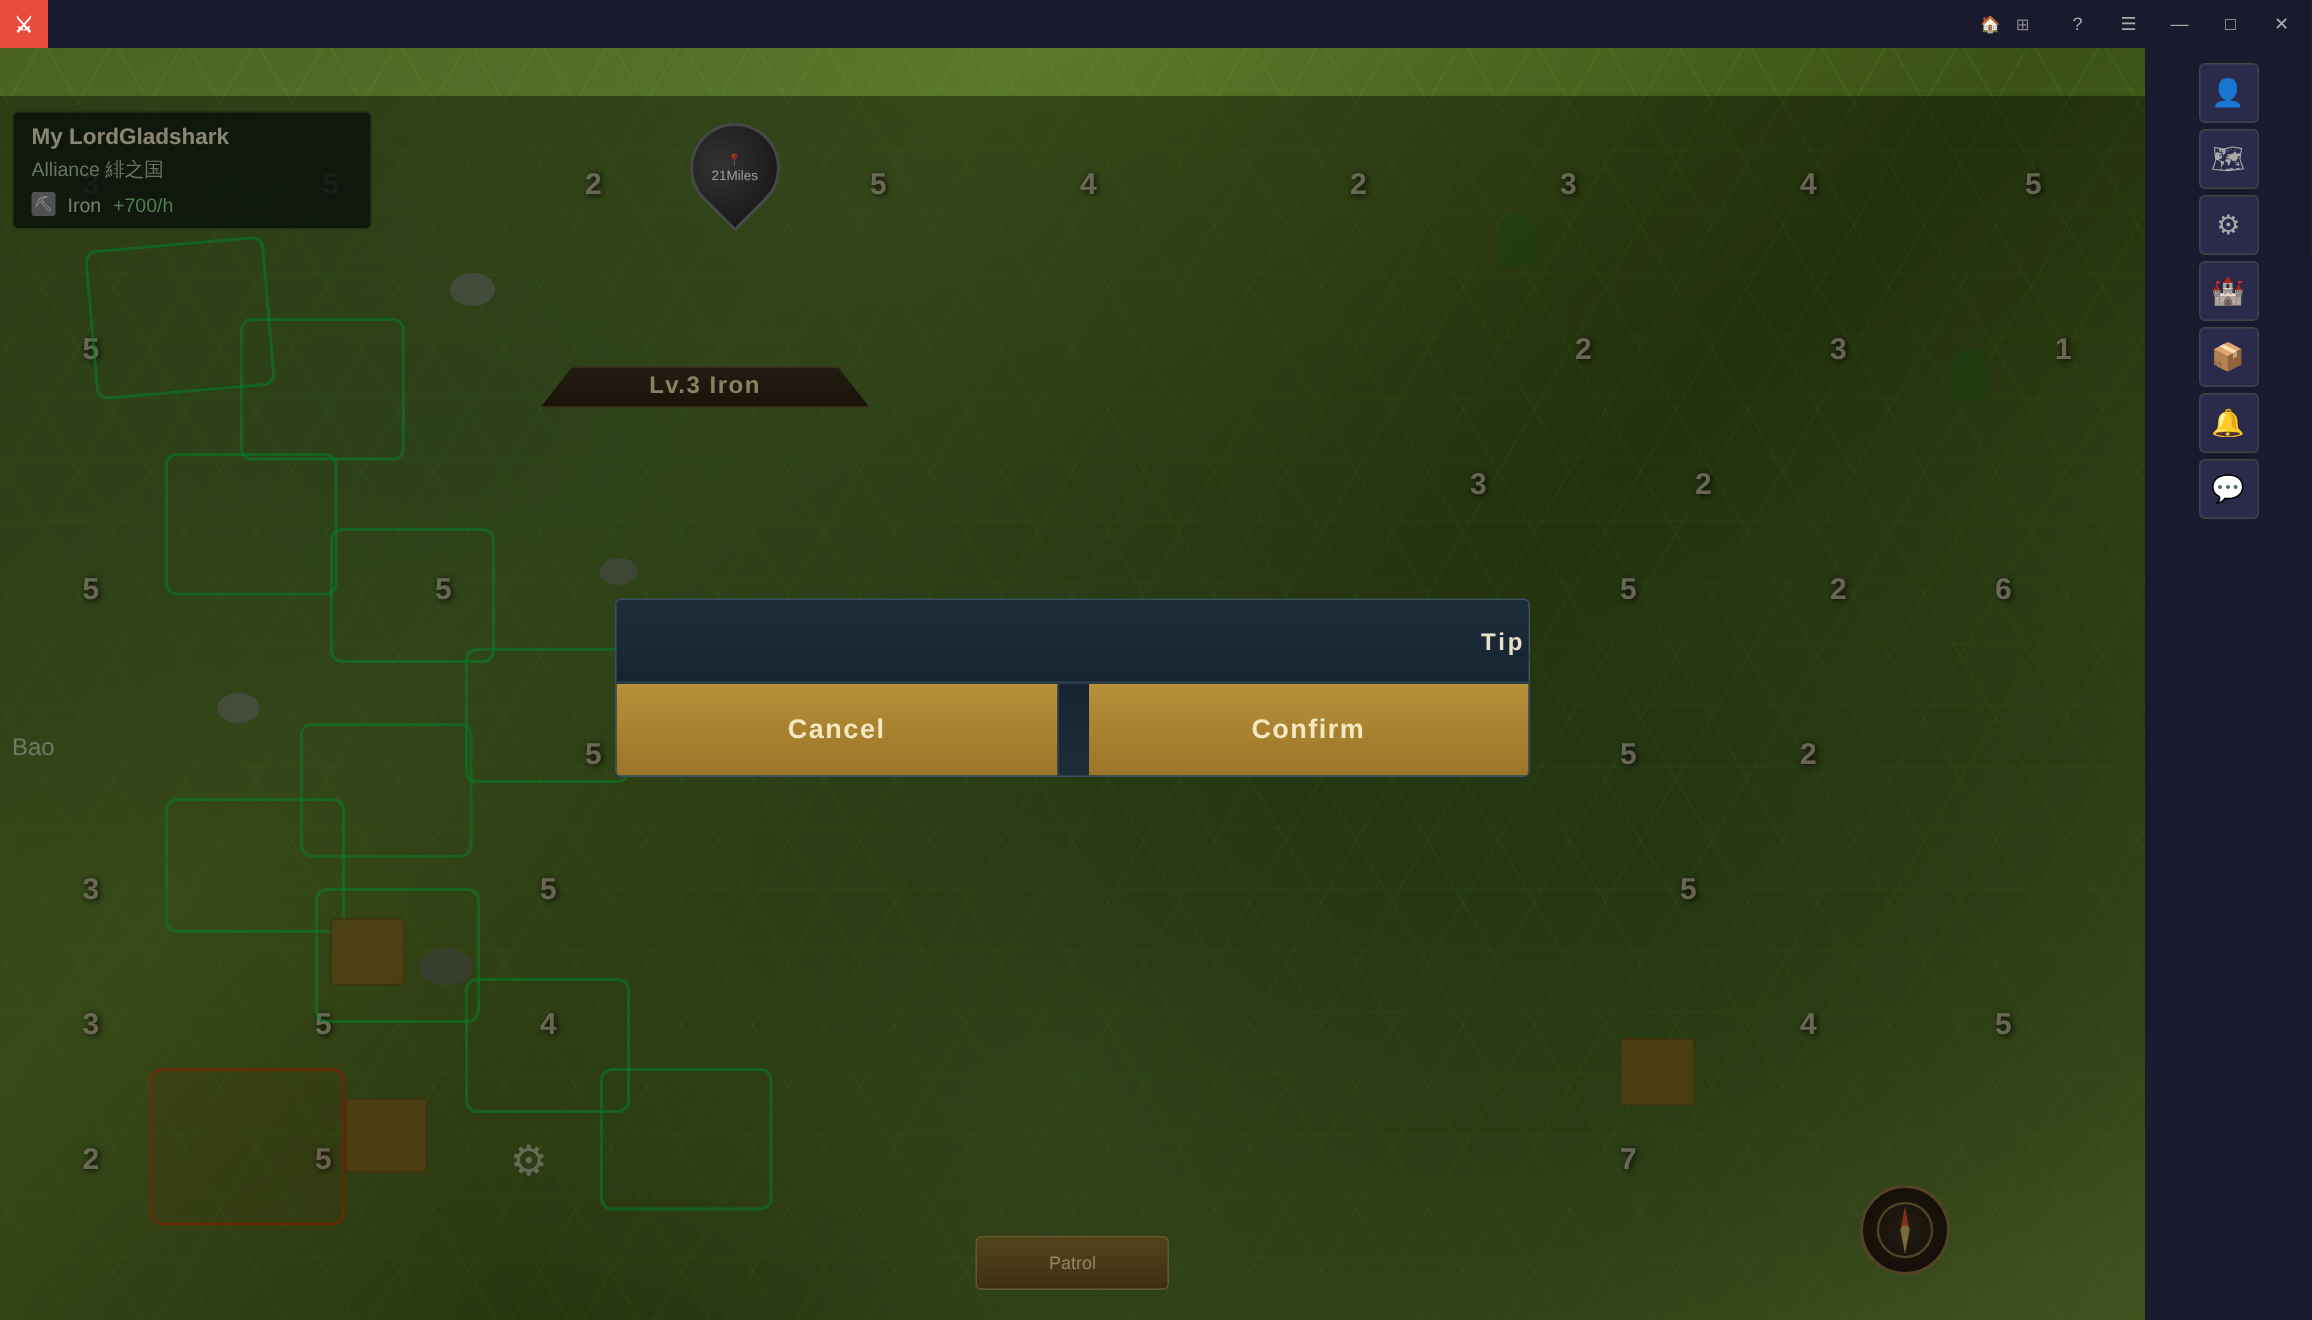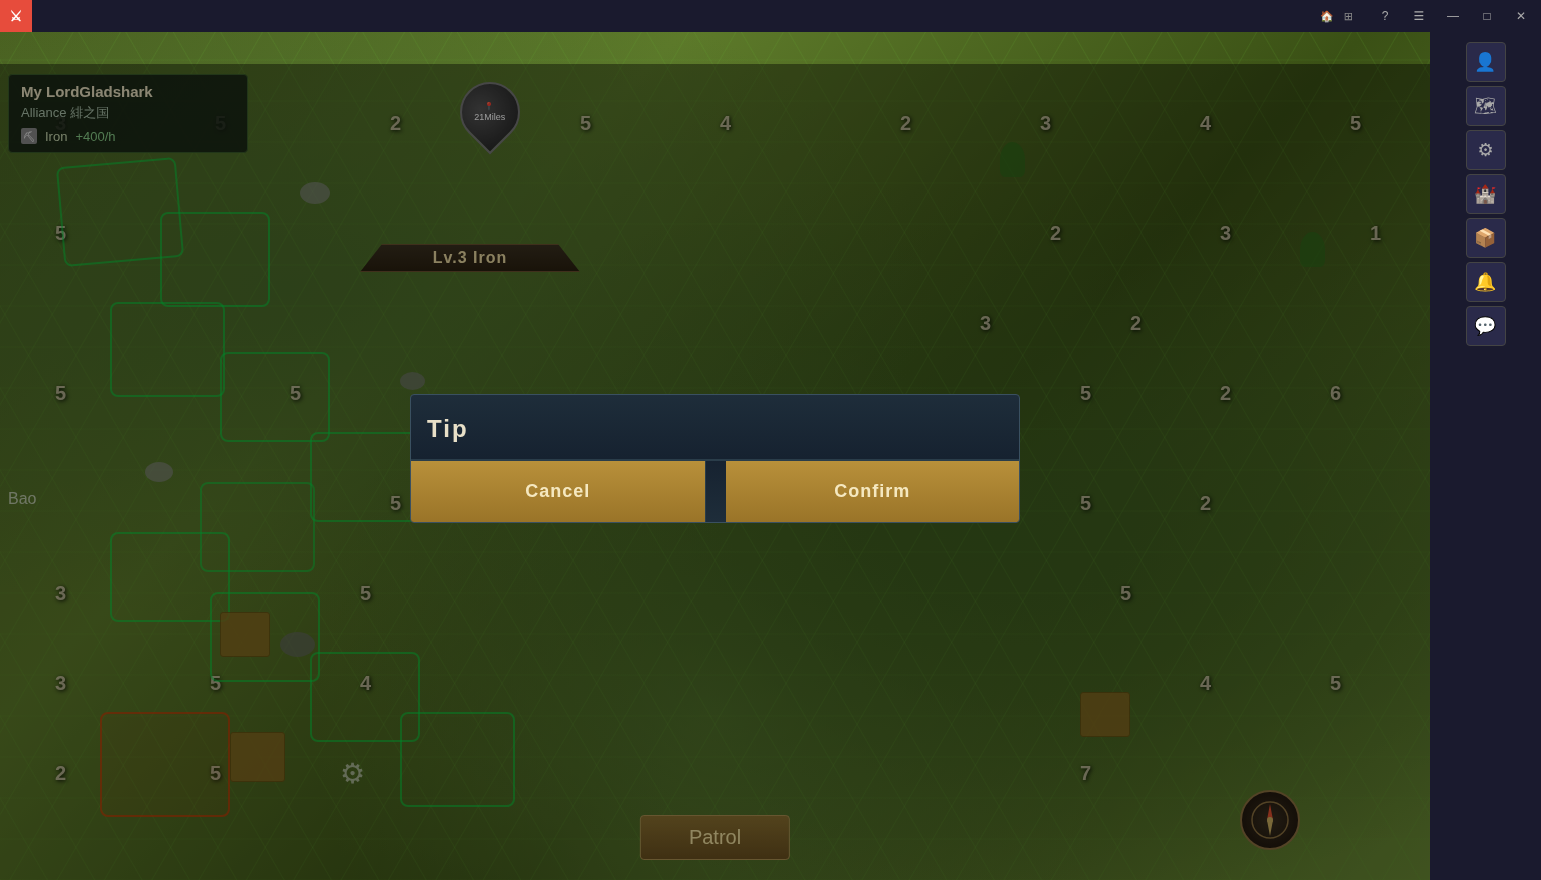--- a/index.html
+++ b/index.html
@@ -245,21 +245,21 @@
       left: 50%;
       transform: translateX(-50%);
       z-index: 61;
     }
 
     .panel-button {
       background: linear-gradient(180deg, #8a7030 0%, #6a5020 100%);
       border: 1px solid #aa9050;
       color: #f0e0a0;
       padding: 10px 48px;
-      font-size: 20px;
+      font-size: 12px;
       border-radius: 4px;
       cursor: pointer;
     }
 
     
     #gear-icon {
       position: absolute;
       bottom: 90px;
       left: 340px;
       color: rgba(255,255,255,0.5);
@@ -296,24 +296,24 @@
       width: 610px;
       background: linear-gradient(180deg, #1e2d3a 0%, #162230 50%, #1e2d3a 100%);
       border: 1px solid #3a5060;
       border-radius: 4px;
       overflow: hidden;
       position: relative;
       top: -30px;
     }
 
     #dialog-header {
-      text-align: left;
-      padding: 20px 16px 16px;
+      text-align: right;
+      padding: 20px 2px 16px;
       color: #e8e0c8;
-      font-size: 24px;
+      font-size: 16px;
       font-weight: bold;
       letter-spacing: 2px;
       border-bottom: 1px solid #2a3d4a;
     }
 
     #dialog-body {
       padding: 60px 40px 60px;
       text-align: center;
       color: #d0c8b0;
       font-size: 17px;
@@ -454,21 +454,21 @@
   <div style="position:absolute;top:580px;left:220px;width:50px;height:45px;background:#8a6820;border:1px solid #6a5010;border-radius:3px;opacity:0.8;"></div>
   <div style="position:absolute;top:700px;left:230px;width:55px;height:50px;background:#8a6820;border:1px solid #6a5010;border-radius:3px;opacity:0.8;"></div>
   <div style="position:absolute;top:660px;left:1080px;width:50px;height:45px;background:#8a6820;border:1px solid #6a5010;border-radius:3px;opacity:0.8;"></div>
 
   <div id="player-info">
     <div id="player-name">My LordGladshark</div>
     <div id="alliance-name">Alliance 緋之国</div>
     <div id="resource-row">
       <span class="resource-icon">⛏</span>
       <span class="resource-value">Iron</span>
-      <span class="resource-rate">+400/h</span>
+      <span class="resource-rate">+700/h</span>
     </div>
   </div>
 
   <div id="location-marker">
     <div class="location-pin">
       <div class="location-pin-inner">
         <div style="font-size:8px;">📍</div>
         <div style="font-size:9px;">21Miles</div>
       </div>
     </div>

